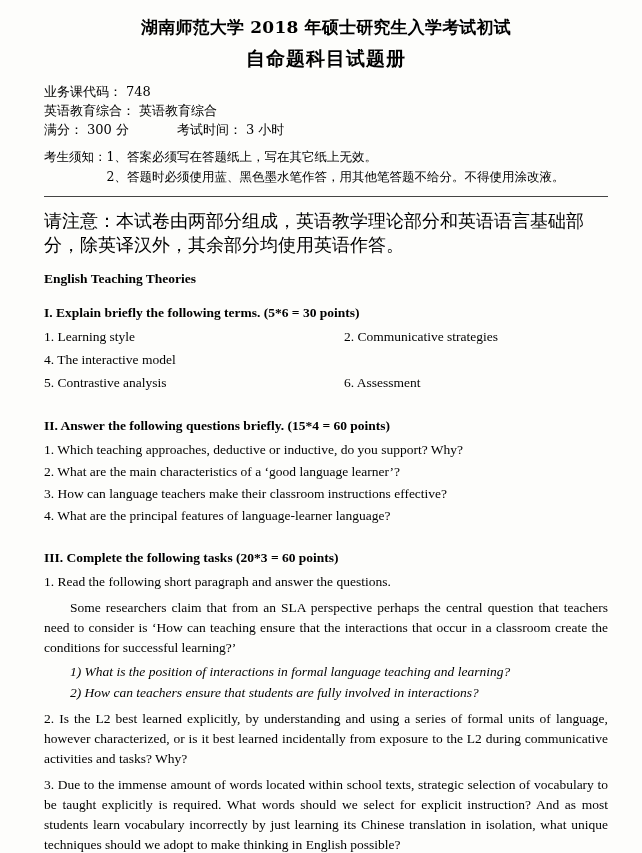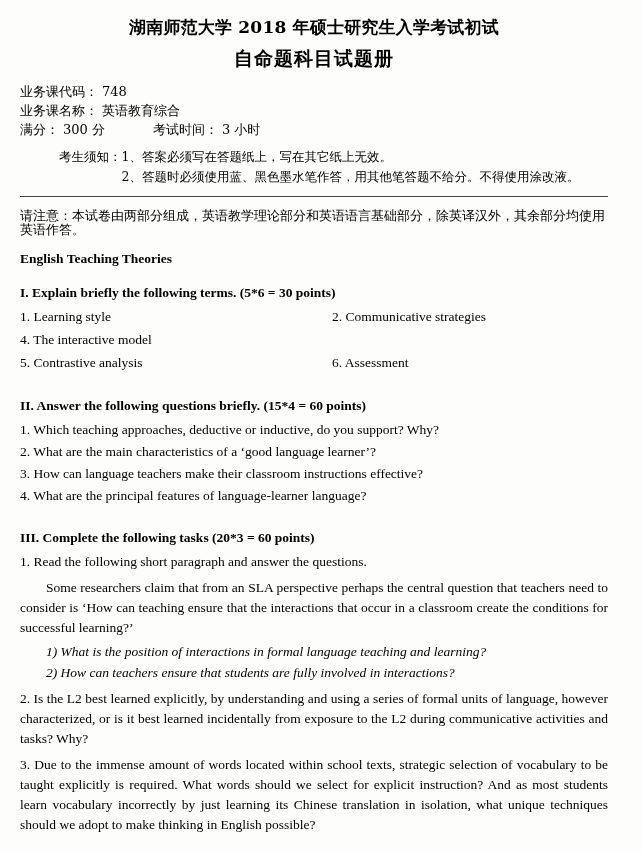--- a/index.html
+++ b/index.html
@@ -13,21 +13,21 @@
     font-family: "Liberation Serif", serif;
     color: #000000;
     overflow: hidden;
   }
   .page {
     position: relative;
     width: 642px;
     height: 853px;
     background: #fdfdfb;
     box-sizing: border-box;
-    padding: 10px 34px 0 20px;
+    padding: 10px 34px 0 44px;
   }
   .header-title {
     text-align: center;
     font-size: 17px;
     font-weight: bold;
     letter-spacing: 0.2px;
     margin-top: 6px;
     font-family: "DejaVu Serif", "Liberation Serif", serif;
   }
   .header-subtitle {
@@ -61,39 +61,38 @@
   }
   .notice {
     margin-top: 8px;
     font-size: 12.5px;
     line-height: 20px;
     font-family: "DejaVu Serif", "Liberation Serif", serif;
   }
   .notice-head {
     display: inline-block;
     vertical-align: top;
-    margin-left: 39px;
   }
   .notice-lines {
     display: inline-block;
     vertical-align: top;
   }
   .notice-line {
     display: block;
     white-space: nowrap;
   }
   .rule {
     border: none;
     border-top: 1px solid #444;
     margin: 9px 0 0 0;
   }
   .please-note {
     margin-top: 12px;
-    font-size: 13px;
-    line-height: 14px;
+    font-size: 18px;
+    line-height: 24px;
     text-indent: 0;
     font-family: "DejaVu Serif", "Liberation Serif", serif;
   }
   .body-area {
     margin-top: 12px;
     font-size: 13.5px;
     line-height: 20px;
   }
   .sec-head {
     font-weight: bold;
@@ -144,21 +143,21 @@
 <div class="page">
 
   <div class="header-title">湖南师范大学 2018 年硕士研究生入学考试初试</div>
   <div class="header-subtitle">自命题科目试题册</div>
 
   <div class="meta">
     <div class="meta-row">
       <span class="lbl">业务课代码：</span><span class="val">748</span>
     </div>
     <div class="meta-row">
-      <span class="lbl">业务课名称：</span><span class="val">英语教育综合</span>
+      <span class="lbl">英语教育综合：</span><span class="val">英语教育综合</span>
     </div>
     <div class="meta-row">
       <span class="lbl">满分：</span><span class="val">300 分</span><span class="gap"></span><span class="lbl">考试时间：</span><span class="val">3 小时</span>
     </div>
   </div>
 
   <div class="notice">
     <span class="notice-head">考生须知：</span><span class="notice-lines">
       <span class="notice-line">1、答案必须写在答题纸上，写在其它纸上无效。</span>
       <span class="notice-line">2、答题时必须使用蓝、黑色墨水笔作答，用其他笔答题不给分。不得使用涂改液。</span>

